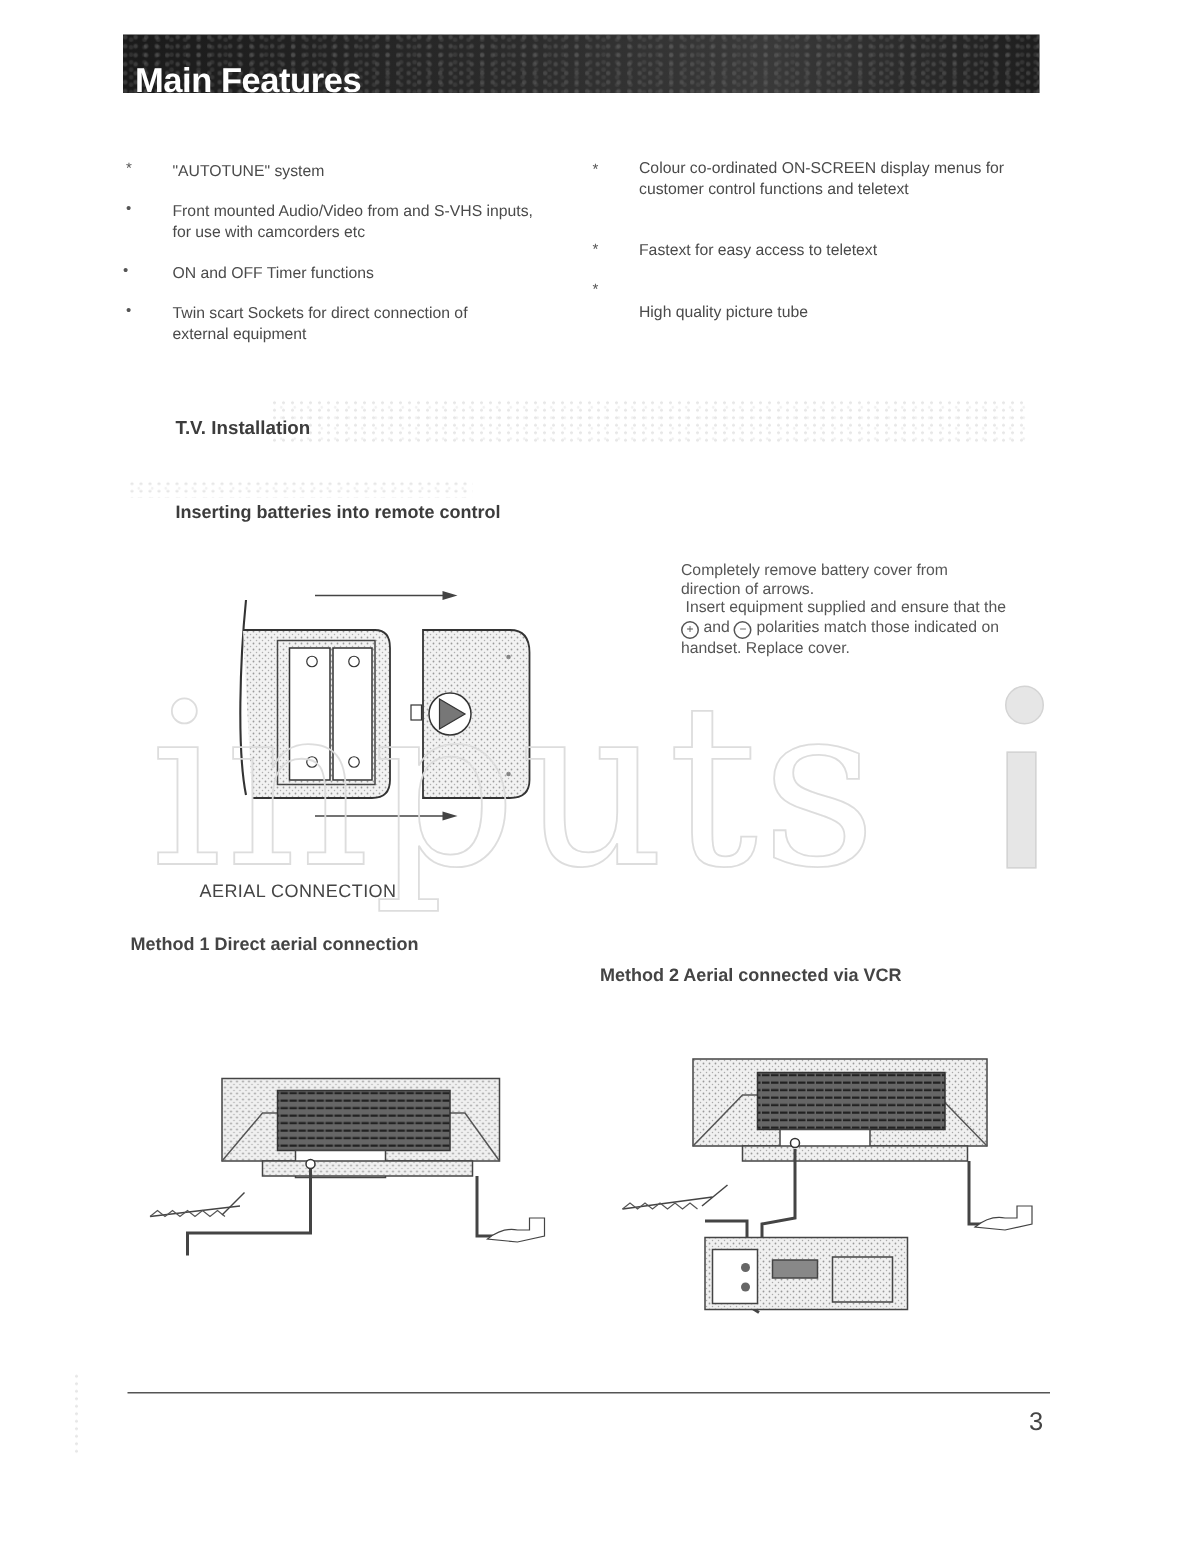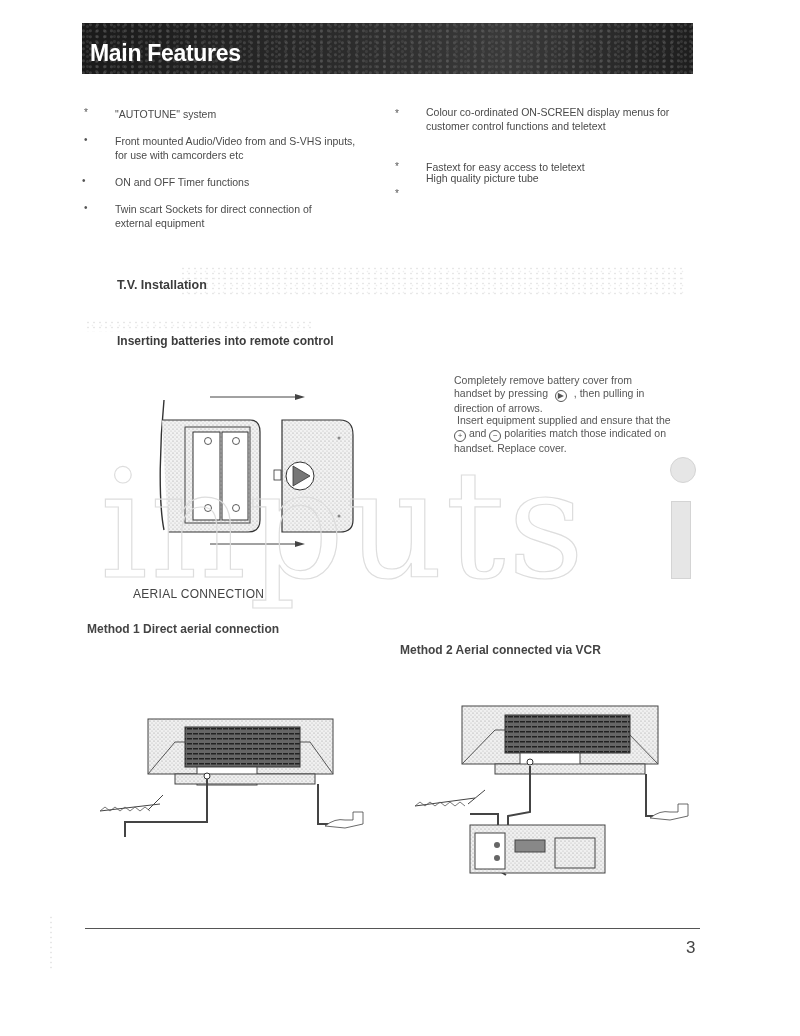--- a/index.html
+++ b/index.html
@@ -5,21 +5,21 @@
   html, body { margin: 0; padding: 0; }
   body {
     width: 800px; height: 1036px; position: relative; overflow: hidden;
     background: #ffffff; color: #3a3a3a;
     font-family: "Liberation Sans", "DejaVu Sans", sans-serif;
   }
   .abs { position: absolute; }
 
   
   .header-bar {
-    left: 82px; top: 23px; width: 611px; height: 51px;
+    left: 82px; top: 23px; width: 611px; height: 39px;
     background:
       radial-gradient(circle at 20% 30%, rgba(120,120,120,.35) 0 1px, transparent 2px) 0 0/7px 6px,
       radial-gradient(circle at 60% 70%, rgba(90,90,90,.35) 0 1px, transparent 2px) 0 0/9px 5px,
       linear-gradient(90deg, #1a1a1a 0%, #2a2a2a 40%, #3a3a3a 70%, #1e1e1e 100%);
   }
   .header-title {
     left: 8px; top: 17px; color: #ffffff; font-weight: bold; font-size: 23px;
     letter-spacing: -0.3px;
   }
 
@@ -79,21 +79,21 @@
 </div>
 
 <div>
   <span class="abs bullet" style="left:395px;top:108px">*</span>
   <div class="abs feat" style="left:426px;top:106px;width:245px">Colour co-ordinated ON-SCREEN display menus for customer control functions and teletext</div>
 
   <span class="abs bullet" style="left:395px;top:161px">*</span>
   <div class="abs feat" style="left:426px;top:161px">Fastext for easy access to teletext</div>
 
   <span class="abs bullet" style="left:395px;top:188px">*</span>
-  <div class="abs feat" style="left:426px;top:172px">High quality picture tube</div>
+  <div class="abs feat" style="left:426px;top:202px">High quality picture tube</div>
 </div>
 
 <div class="abs speckle" style="left:180px;top:266px;width:505px;height:30px"></div>
 <div class="abs section-h" style="left:85px;top:278px">T.V. Installation</div>
 
 <div class="abs speckle" style="left:85px;top:320px;width:230px;height:12px"></div>
 <div class="abs section-h" style="left:85px;top:334px;font-size:12px">Inserting batteries into remote control</div>
 
 <svg class="abs" style="left:140px;top:380px" width="240" height="170" viewBox="0 0 240 170">
   <defs>
@@ -123,25 +123,20 @@
   <polygon points="153,86 153,106 170,96" fill="#777" stroke="#333" stroke-width="0.8"></polygon>
   <circle cx="199" cy="58" r="1.5" fill="#888"></circle>
   <circle cx="199" cy="136" r="1.5" fill="#888"></circle>
 
   <line x1="70" y1="164" x2="160" y2="164" stroke="#444" stroke-width="1"></line>
   <polygon points="165,164 155,161 155,167" fill="#444"></polygon>
 </svg>
 
 <div class="abs desc" style="left:454px;top:374px">
   <div>Completely remove battery cover from</div>
-  <div>
-    <span>handset by pressing</span>
-    <span class="sym" style="margin:0 4px">▶</span>
-    <span>, then pulling in</span>
-  </div>
   <div>direction of arrows.</div>
   <div style="padding-left:3px">Insert equipment supplied and ensure that the</div>
   <div>
     <span class="sym">+</span>
     <span>and</span>
     <span class="sym">−</span>
     <span>polarities match those indicated on</span>
   </div>
   <div>handset. Replace cover.</div>
 </div>

